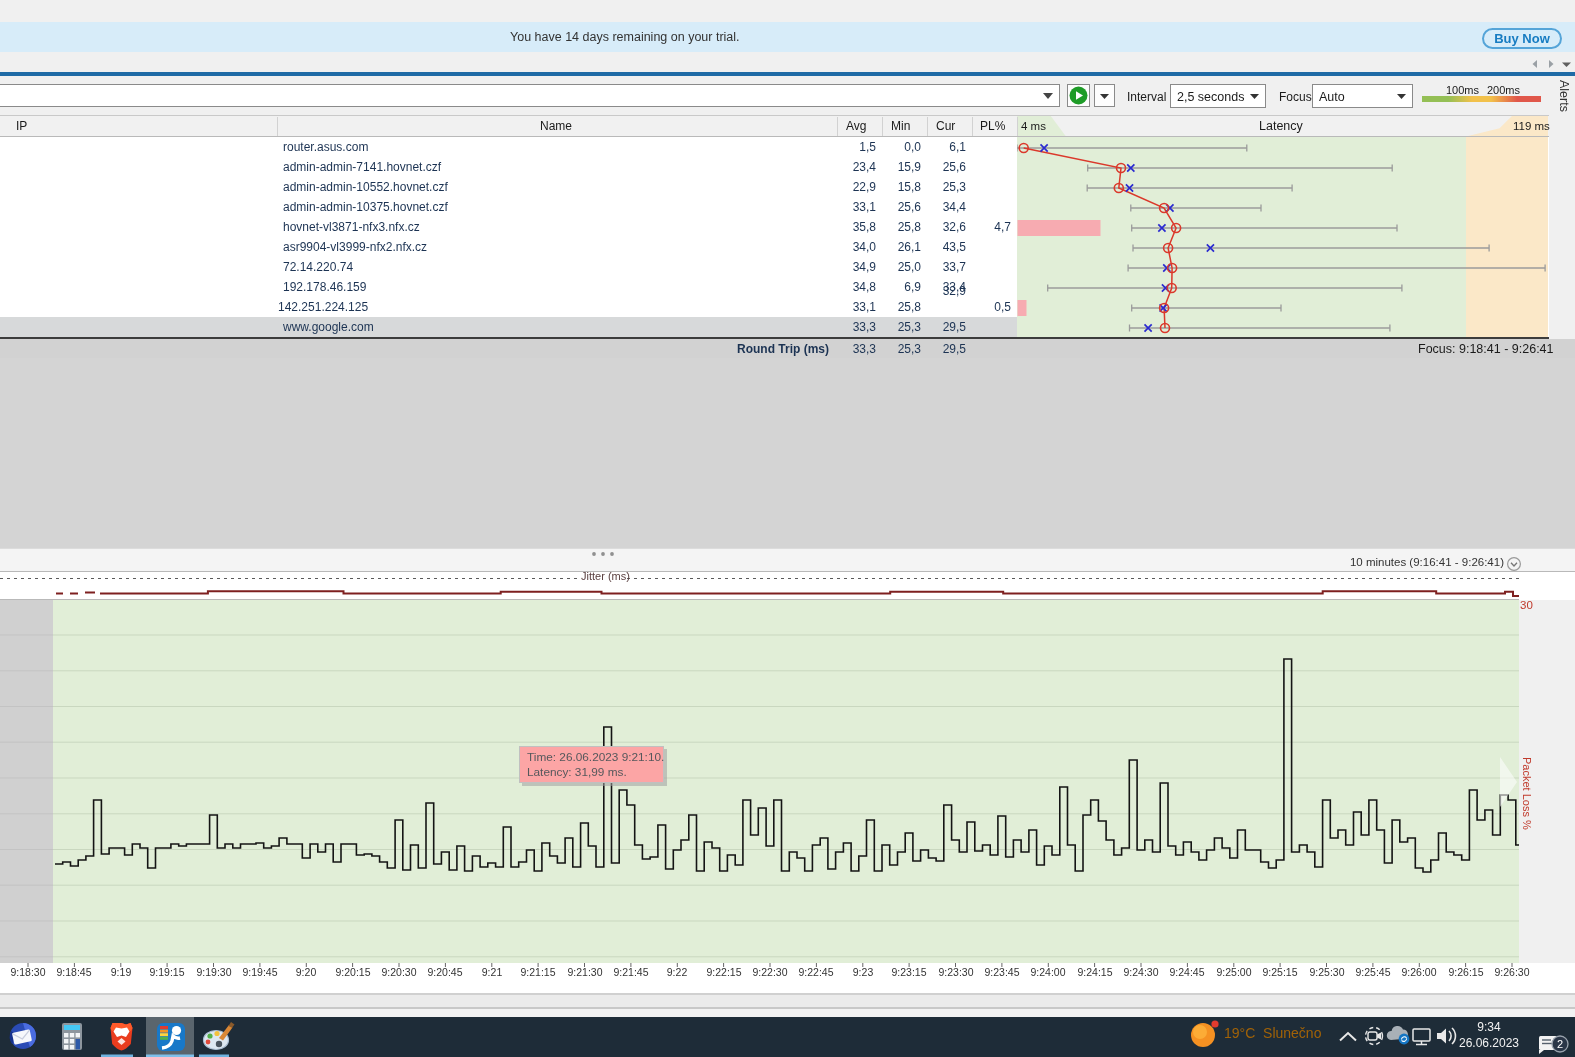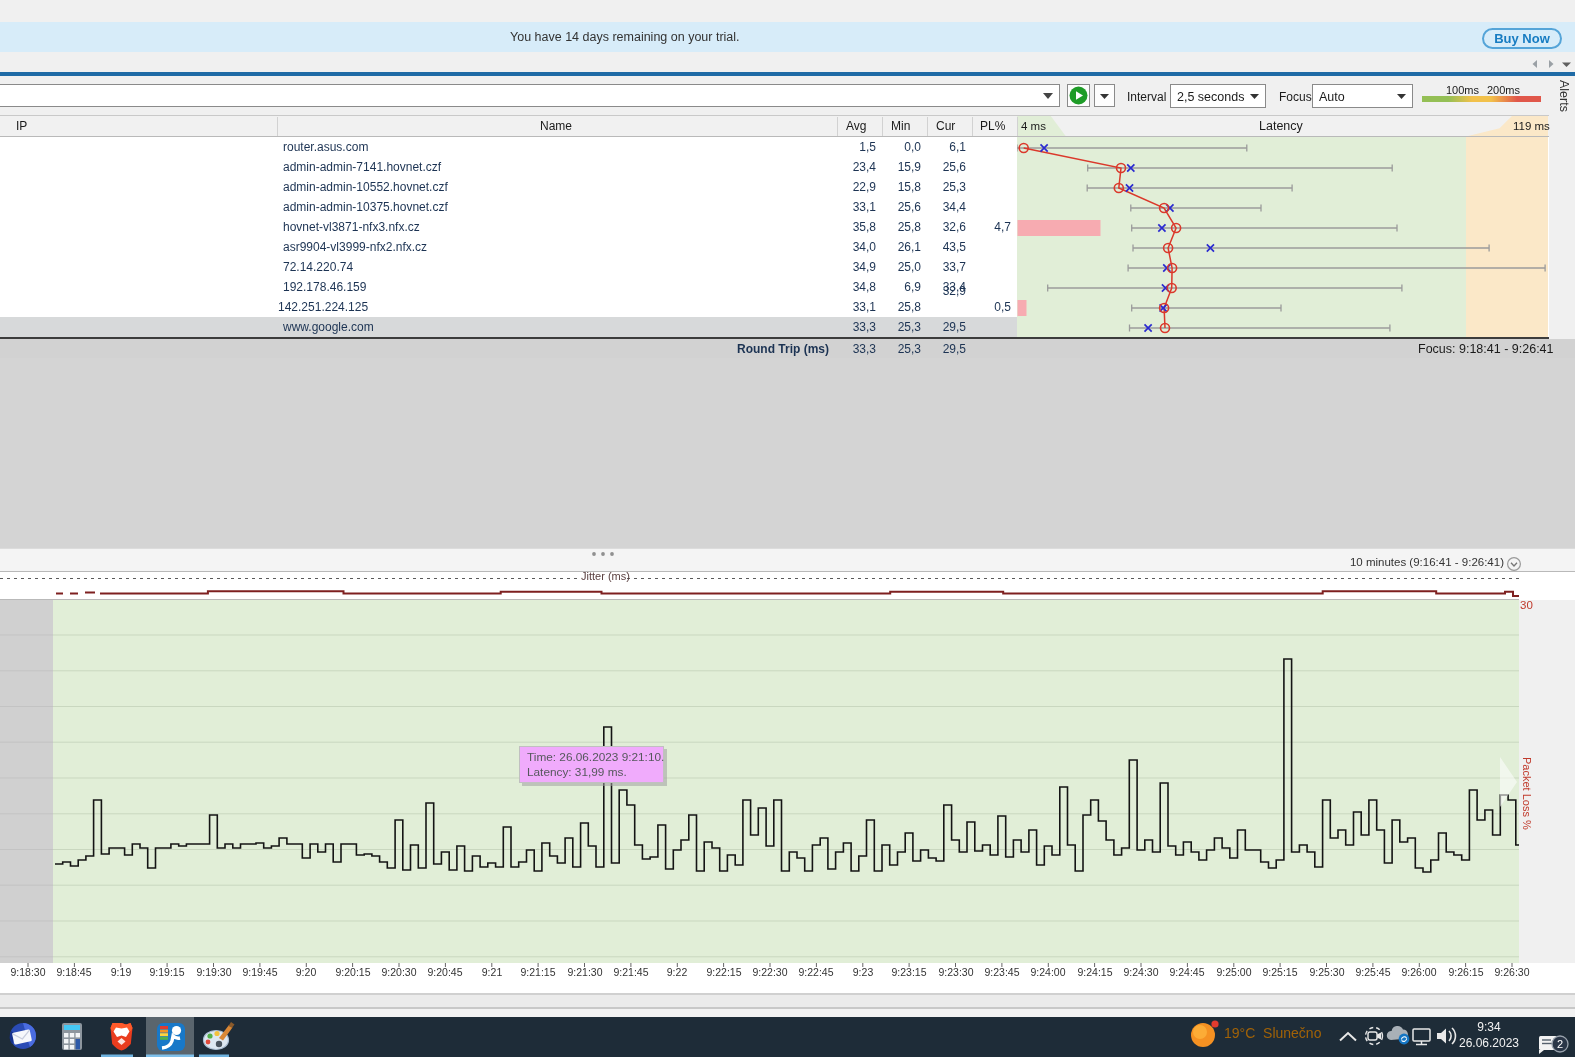--- a/index.html
+++ b/index.html
@@ -236,21 +236,21 @@
     <line x1="53" y1="285.2" x2="1519" y2="285.2" stroke="#c9d7bf" stroke-width="1"></line>
     <line x1="0" y1="321.0" x2="53" y2="321.0" stroke="#c3c3c3" stroke-width="1"></line>
     <line x1="53" y1="321.0" x2="1519" y2="321.0" stroke="#c9d7bf" stroke-width="1"></line>
     <line x1="0" y1="356.8" x2="53" y2="356.8" stroke="#c3c3c3" stroke-width="1"></line>
     <line x1="53" y1="356.8" x2="1519" y2="356.8" stroke="#c9d7bf" stroke-width="1"></line>
     <path d="M55.0 264H62.7V262H70.5V266H78.2V260H85.9V256H93.6V200H101.4V254H109.1V248H116.8H124.6V255H132.3V244H140.0V248H147.7V268H155.5V248H163.2H170.9V244H178.7V246H186.4V244H194.1H201.9H209.6V215H217.3V248H225.0V244H232.8V248H240.5V244H248.2H256.0V243H263.7V248H271.4V246H279.1V238H286.9V244H294.6H302.3V258H310.1V244H317.8V252H325.5V244H333.2V262H341.0V244H348.7H356.4V255H364.2V254H371.9V256H379.6V262H387.3V268H395.1V220H402.8V270H410.5V245H418.3V268H426.0V203H433.7V264H441.4V252H449.2V270H456.9V246H464.6V271H472.4V256H480.1V267H487.8V263H495.6V267H503.3V227H511.0V267H518.7V262H526.5V250H534.2V271H541.9V243H549.7V256H557.4V263H565.1V238H572.8V267H580.6V223H588.3V246H596.0V267H603.8V127H611.5V263H619.2V190H626.9V205H634.7V245H642.4V259H650.1V257H657.9V225H665.6V269H673.3V250H681.0V240H688.8V215H696.5V271H704.2V242H712.0V248H719.7V271H727.4V255H735.2V265H742.9V200H750.6V235H758.3V208H766.1V246H773.8V200H781.5V271H789.3V252H797.0V258H804.7V271H812.4V245H820.2V238H827.9V269H835.6V252H843.4V243H851.1V271H858.8V256H866.5V220H874.3V271H882.0V245H889.7V265H897.5V252H905.2V233H912.9V261H920.6V250H928.4V258H936.1V261H943.8V205H951.6V240H959.3V252H967.0V222H974.8V251H982.5V245H990.2V255H997.9V216H1005.7V257H1013.4V240H1021.1V252H1028.9V230H1036.6V265H1044.3V246H1052.0V255H1059.8V187H1067.5V245H1075.2V271H1083.0V215H1090.7V200H1098.4V221H1106.1V240H1113.9V255H1121.6V248H1129.3V160H1137.1V250H1144.8V240H1152.5V252H1160.2V183H1168.0V246H1175.7V255H1183.4V242H1191.2V252H1198.9V260H1206.6V250H1214.4V238H1222.1V248H1229.8V258H1237.5V230H1245.3V250H1253.0H1260.7V262H1268.5V268H1276.2V260H1283.9V59H1291.6V252H1299.4V245H1307.1V252H1314.8V267H1322.6V200H1330.3V238H1338.0V230H1345.7V245H1353.5V212H1361.2V235H1368.9V200H1376.7V230H1384.4V263H1392.1V220H1399.8V242H1407.6V238H1415.3V268H1423.0V272H1430.8V260H1438.5V233H1446.2V252H1453.9V255H1461.7V260H1469.4V190H1477.1V220H1484.9V210H1492.6V235H1500.3V195H1508.1V200H1515.8V245H1519" fill="none" stroke="#141414" stroke-width="1.6"></path>
     <path d="M1500 157 L1517 182 L1500 207 Z" fill="rgba(255,255,255,0.55)"></path>
   </svg>
 <div class="abs" style="left:1520px;top:599px;font-size:11.5px;color:#c0392b">30</div>
 <div class="abs" style="left:1518px;top:757px;width:15px;height:110px;font-size:11px;color:#c0392b;writing-mode:vertical-rl">Packet Loss %</div>
-<div class="abs" style="left:519px;top:746px;width:145px;height:37px;background:#f0abfc;border:1px solid #c0c0c0;box-shadow:3px 3px 0 rgba(160,160,160,0.55);padding:3px 0 0 7px;font-size:11.8px;line-height:14.5px;color:#55585c;white-space:nowrap">Time: 26.06.2023 9:21:10.<br>Latency: 31,99 ms.</div>
+<div class="abs" style="left:519px;top:746px;width:145px;height:37px;background:#fca5a5;border:1px solid #c0c0c0;box-shadow:3px 3px 0 rgba(160,160,160,0.55);padding:3px 0 0 7px;font-size:11.8px;line-height:14.5px;color:#55585c;white-space:nowrap">Time: 26.06.2023 9:21:10.<br>Latency: 31,99 ms.</div>
 <div class="abs" style="left:0;top:963px;width:1575px;height:30px;background:#fff">
 <svg class="abs" style="left:0;top:0" width="1575" height="6">
       <line x1="28.0" y1="0" x2="28.0" y2="4" stroke="#666" stroke-width="1"></line>
       <line x1="74.4" y1="0" x2="74.4" y2="4" stroke="#666" stroke-width="1"></line>
       <line x1="120.8" y1="0" x2="120.8" y2="4" stroke="#666" stroke-width="1"></line>
       <line x1="167.1" y1="0" x2="167.1" y2="4" stroke="#666" stroke-width="1"></line>
       <line x1="213.5" y1="0" x2="213.5" y2="4" stroke="#666" stroke-width="1"></line>
       <line x1="259.9" y1="0" x2="259.9" y2="4" stroke="#666" stroke-width="1"></line>
       <line x1="306.3" y1="0" x2="306.3" y2="4" stroke="#666" stroke-width="1"></line>
       <line x1="352.6" y1="0" x2="352.6" y2="4" stroke="#666" stroke-width="1"></line>

